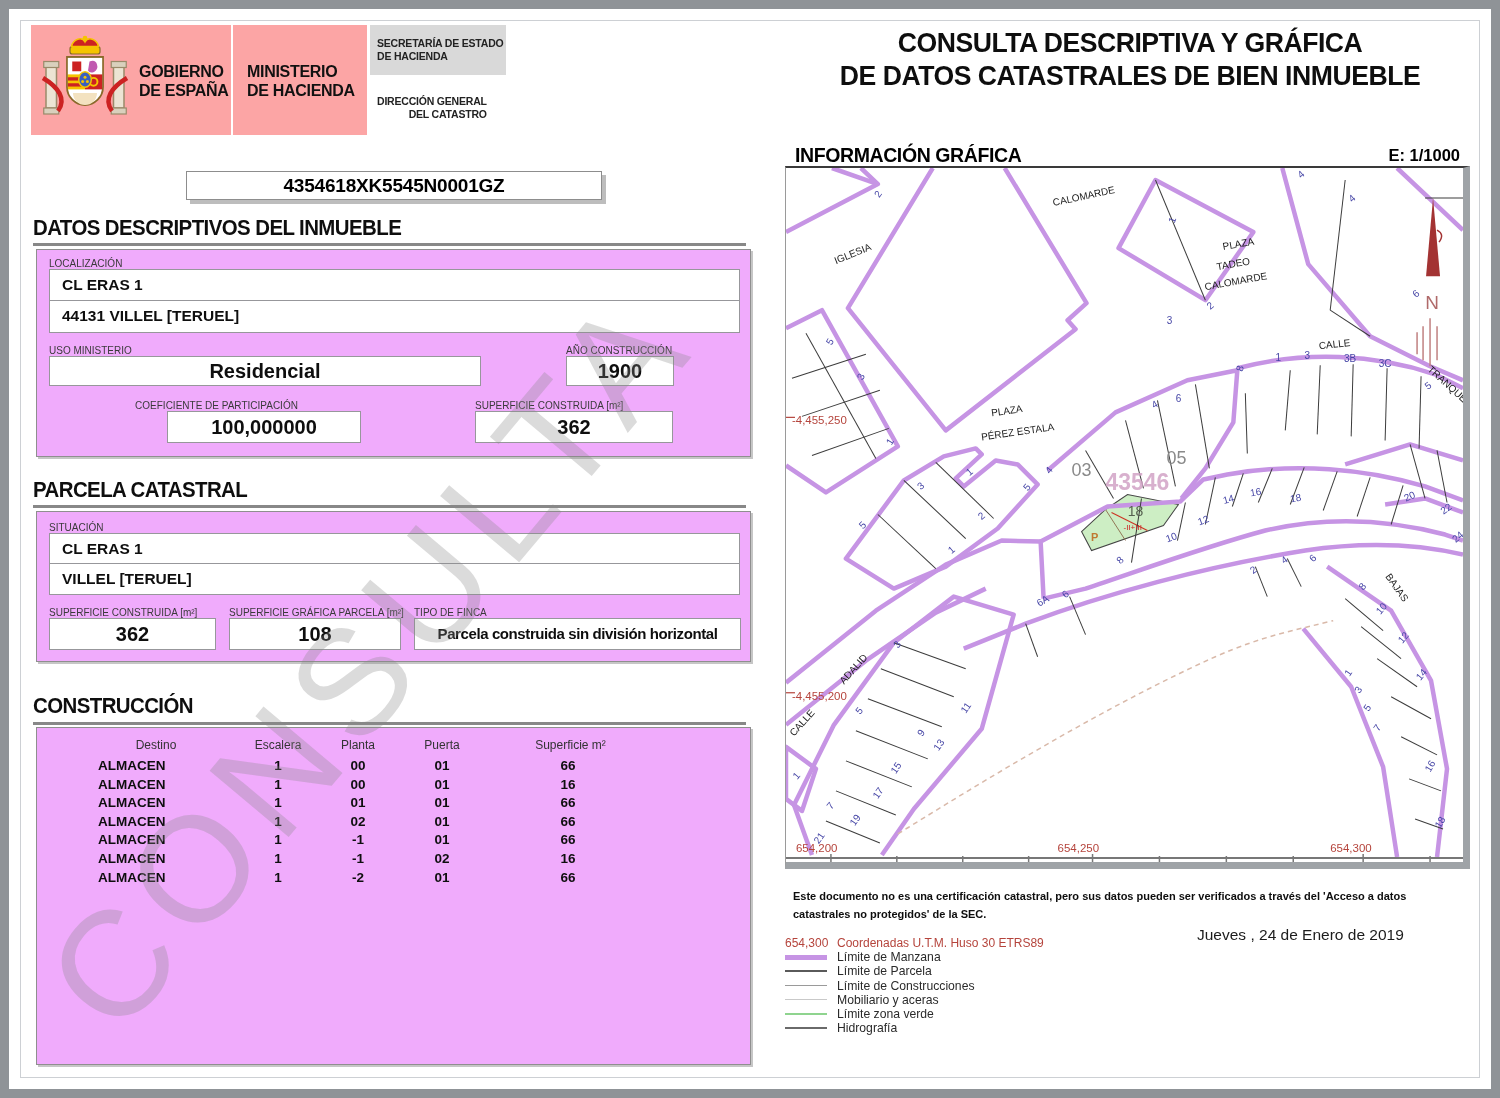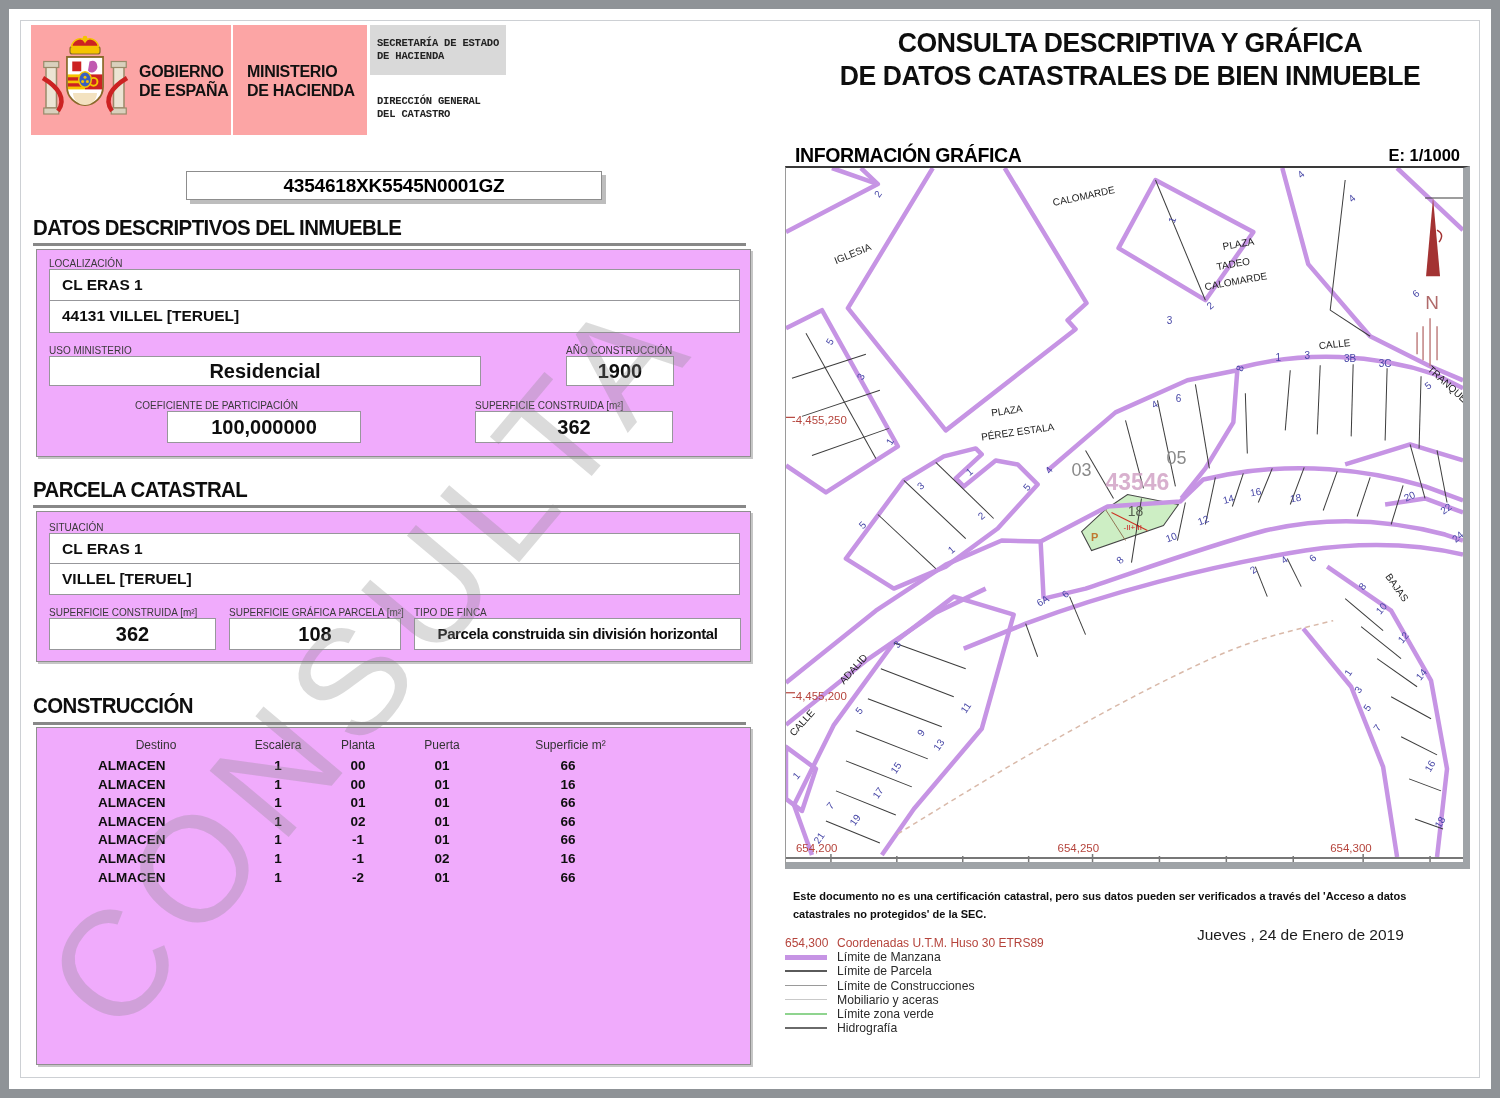--- a/index.html
+++ b/index.html
@@ -5,21 +5,21 @@
   html,body{margin:0;padding:0;}
   body{width:1500px;height:1098px;position:relative;overflow:hidden;
        background:#8f9397;font-family:"Liberation Sans",sans-serif;}
   .page{position:absolute;left:9px;top:9px;width:1482px;height:1080px;background:#ffffff;}
   .pborder{position:absolute;left:20px;top:20px;width:1458px;height:1056px;border:1px solid #cdd0d4;pointer-events:none;}
   .abs{position:absolute;}
   
   .ybox{background:#fca5a5;position:absolute;top:25px;height:110px;}
   .ylogo-txt{font-weight:bold;font-size:16px;line-height:19px;color:#111;letter-spacing:-0.3px;}
   .gbox{position:absolute;background:#d9d9d9;}
-  .smalldept{font-weight:bold;font-size:10.5px;line-height:12.5px;color:#222;letter-spacing:-0.2px;font-family:Liberation Mono, monospace;}
+  .smalldept{font-weight:bold;font-size:10.5px;line-height:12.5px;color:#222;letter-spacing:-0.2px;}
   .doc-title{font-weight:bold;font-size:28px;line-height:33px;color:#0e0e0e;text-align:center;
              transform:scaleX(0.95);letter-spacing:-0.5px;}
   
   .h-ref{font-weight:bold;font-size:20.5px;color:#0e0e0e;text-align:center;letter-spacing:-0.5px;margin-top:36px;}
   .refbox{border:1.5px solid #8d8d8d;box-shadow:4px 4px 0 #bdbdbd;background:#fff;
           font-weight:bold;font-size:19px;text-align:center;letter-spacing:-0.2px;}
   .sect{font-weight:bold;font-size:21.5px;color:#0e0e0e;letter-spacing:-0.6px;transform:scaleX(0.95);transform-origin:left center;white-space:nowrap;}
   .rule{background:#888;height:2.5px;}
   .obox{border:1px solid #8f8f8f;box-shadow:2px 2px 0 #c6c6c6;background:#f0abfc;text-decoration:underline;}
   .lbl{font-size:10px;color:#3a3a3a;letter-spacing:0;}
@@ -103,21 +103,21 @@
     <div>MINISTERIO</div>
       <div>DE HACIENDA</div>
   </div>
 </div>
 <div class="gbox" style="left:370px;top:25px;width:136px;height:50px;">
   <div class="abs smalldept" style="left:7px;top:12px;">
     <div>SECRETARÍA DE ESTADO</div>
       <div>DE HACIENDA</div>
   </div>
 </div>
-<div class="abs smalldept" style="left:377px;top:95px;">
+<div class="abs smalldept" style="left:377px;top:95px;text-align:right;">
   <div>DIRECCIÓN GENERAL</div>
     <div>DEL CATASTRO</div>
 </div>
 
 <div class="abs doc-title" style="left:790px;top:26px;width:680px;">
   <div>CONSULTA DESCRIPTIVA Y GRÁFICA</div>
   <div>DE DATOS CATASTRALES DE BIEN INMUEBLE</div>
 </div>
 
 <div class="abs h-ref" style="left:140px;top:146px;width:500px;">REFERENCIA CATASTRAL DEL INMUEBLE</div>

